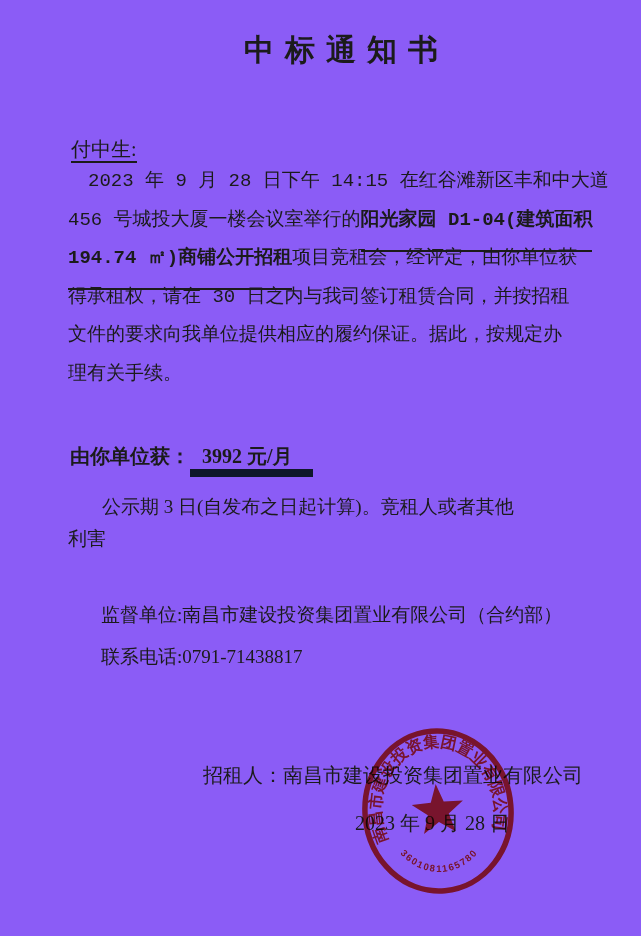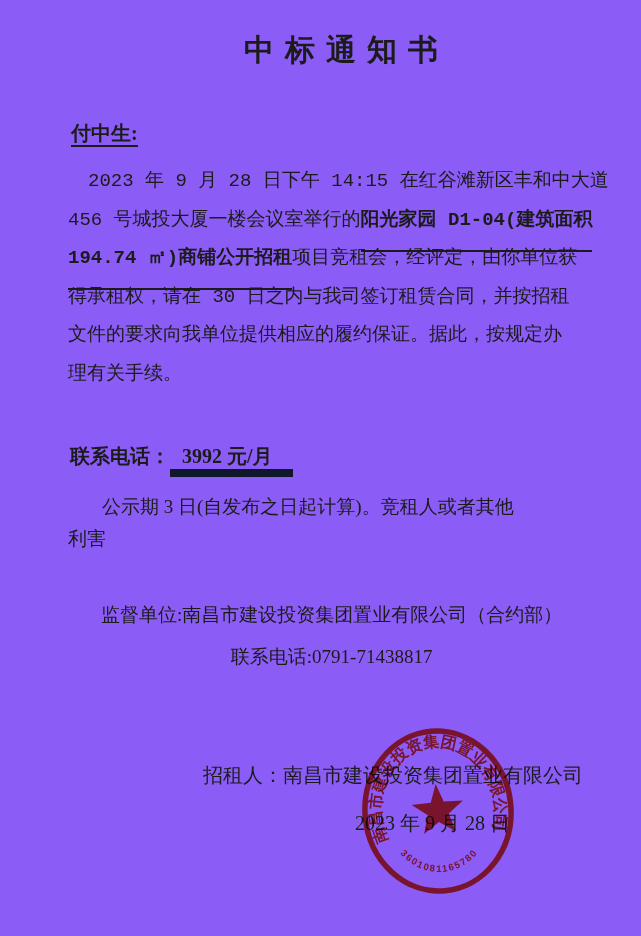--- a/index.html
+++ b/index.html
@@ -25,23 +25,23 @@
     text-align: center;
     font-size: 30px;
     font-weight: 600;
     letter-spacing: 11px;
     transform: translateX(26px);
     white-space: nowrap;
   }
   .addressee {
     position: absolute;
     left: 71px;
-    top: 120px;
+    top: 136px;
     font-size: 20px;
-    font-weight: 700;
+    font-weight: 400;
   }
   .addressee .uline {
     border-bottom: 2px solid #1b1b1b;
     padding-bottom: 1px;
   }
   .para1 {
     position: absolute;
     left: 68px;
     top: 162px;
     width: 446px;
@@ -82,21 +82,20 @@
     line-height: 32px;
   }
   .publicity .line.first { text-indent: 34px; }
   .supervision {
     position: absolute;
     left: 101px;
     top: 594px;
     font-size: 19px;
     line-height: 42px;
     white-space: nowrap;
-    text-align: center;
   }
   .lessor-line {
     position: absolute;
     left: 203px;
     top: 762px;
     font-size: 20px;
     white-space: nowrap;
   }
   .date-line {
     position: absolute;
@@ -129,21 +128,21 @@
   <div class="para1">
     <div class="line first">2023 年 9 月 28 日下午 14:15 在红谷滩新区丰和中大道</div>
     <div class="line"><span>456 号城投大厦一楼会议室举行的</span><span class="useg">阳光家园 D1-04(建筑面积</span></div>
     <div class="line"><span class="useg">194.74 ㎡)商铺公开招租</span><span>项目竞租会，经评定，由你单位获</span></div>
     <div class="line">得承租权，请在 30 日之内与我司签订租赁合同，并按招租</div>
     <div class="line">文件的要求向我单位提供相应的履约保证。据此，按规定办</div>
     <div class="line last">理有关手续。</div>
   </div>
 
   <div class="result-line">
-    <span>联系电话：</span><span class="value">3992 元/月</span>
+    <span>由你单位获：</span><span class="value">3992 元/月</span>
   </div>
 
   <div class="publicity">
     <div class="line first">公示期 3 日(自发布之日起计算)。竞租人或者其他利害</div>
   </div>
 
   <div class="supervision">
     <div>监督单位:南昌市建设投资集团置业有限公司（合约部）</div>
     <div>联系电话:0791-71438817</div>
   </div>

